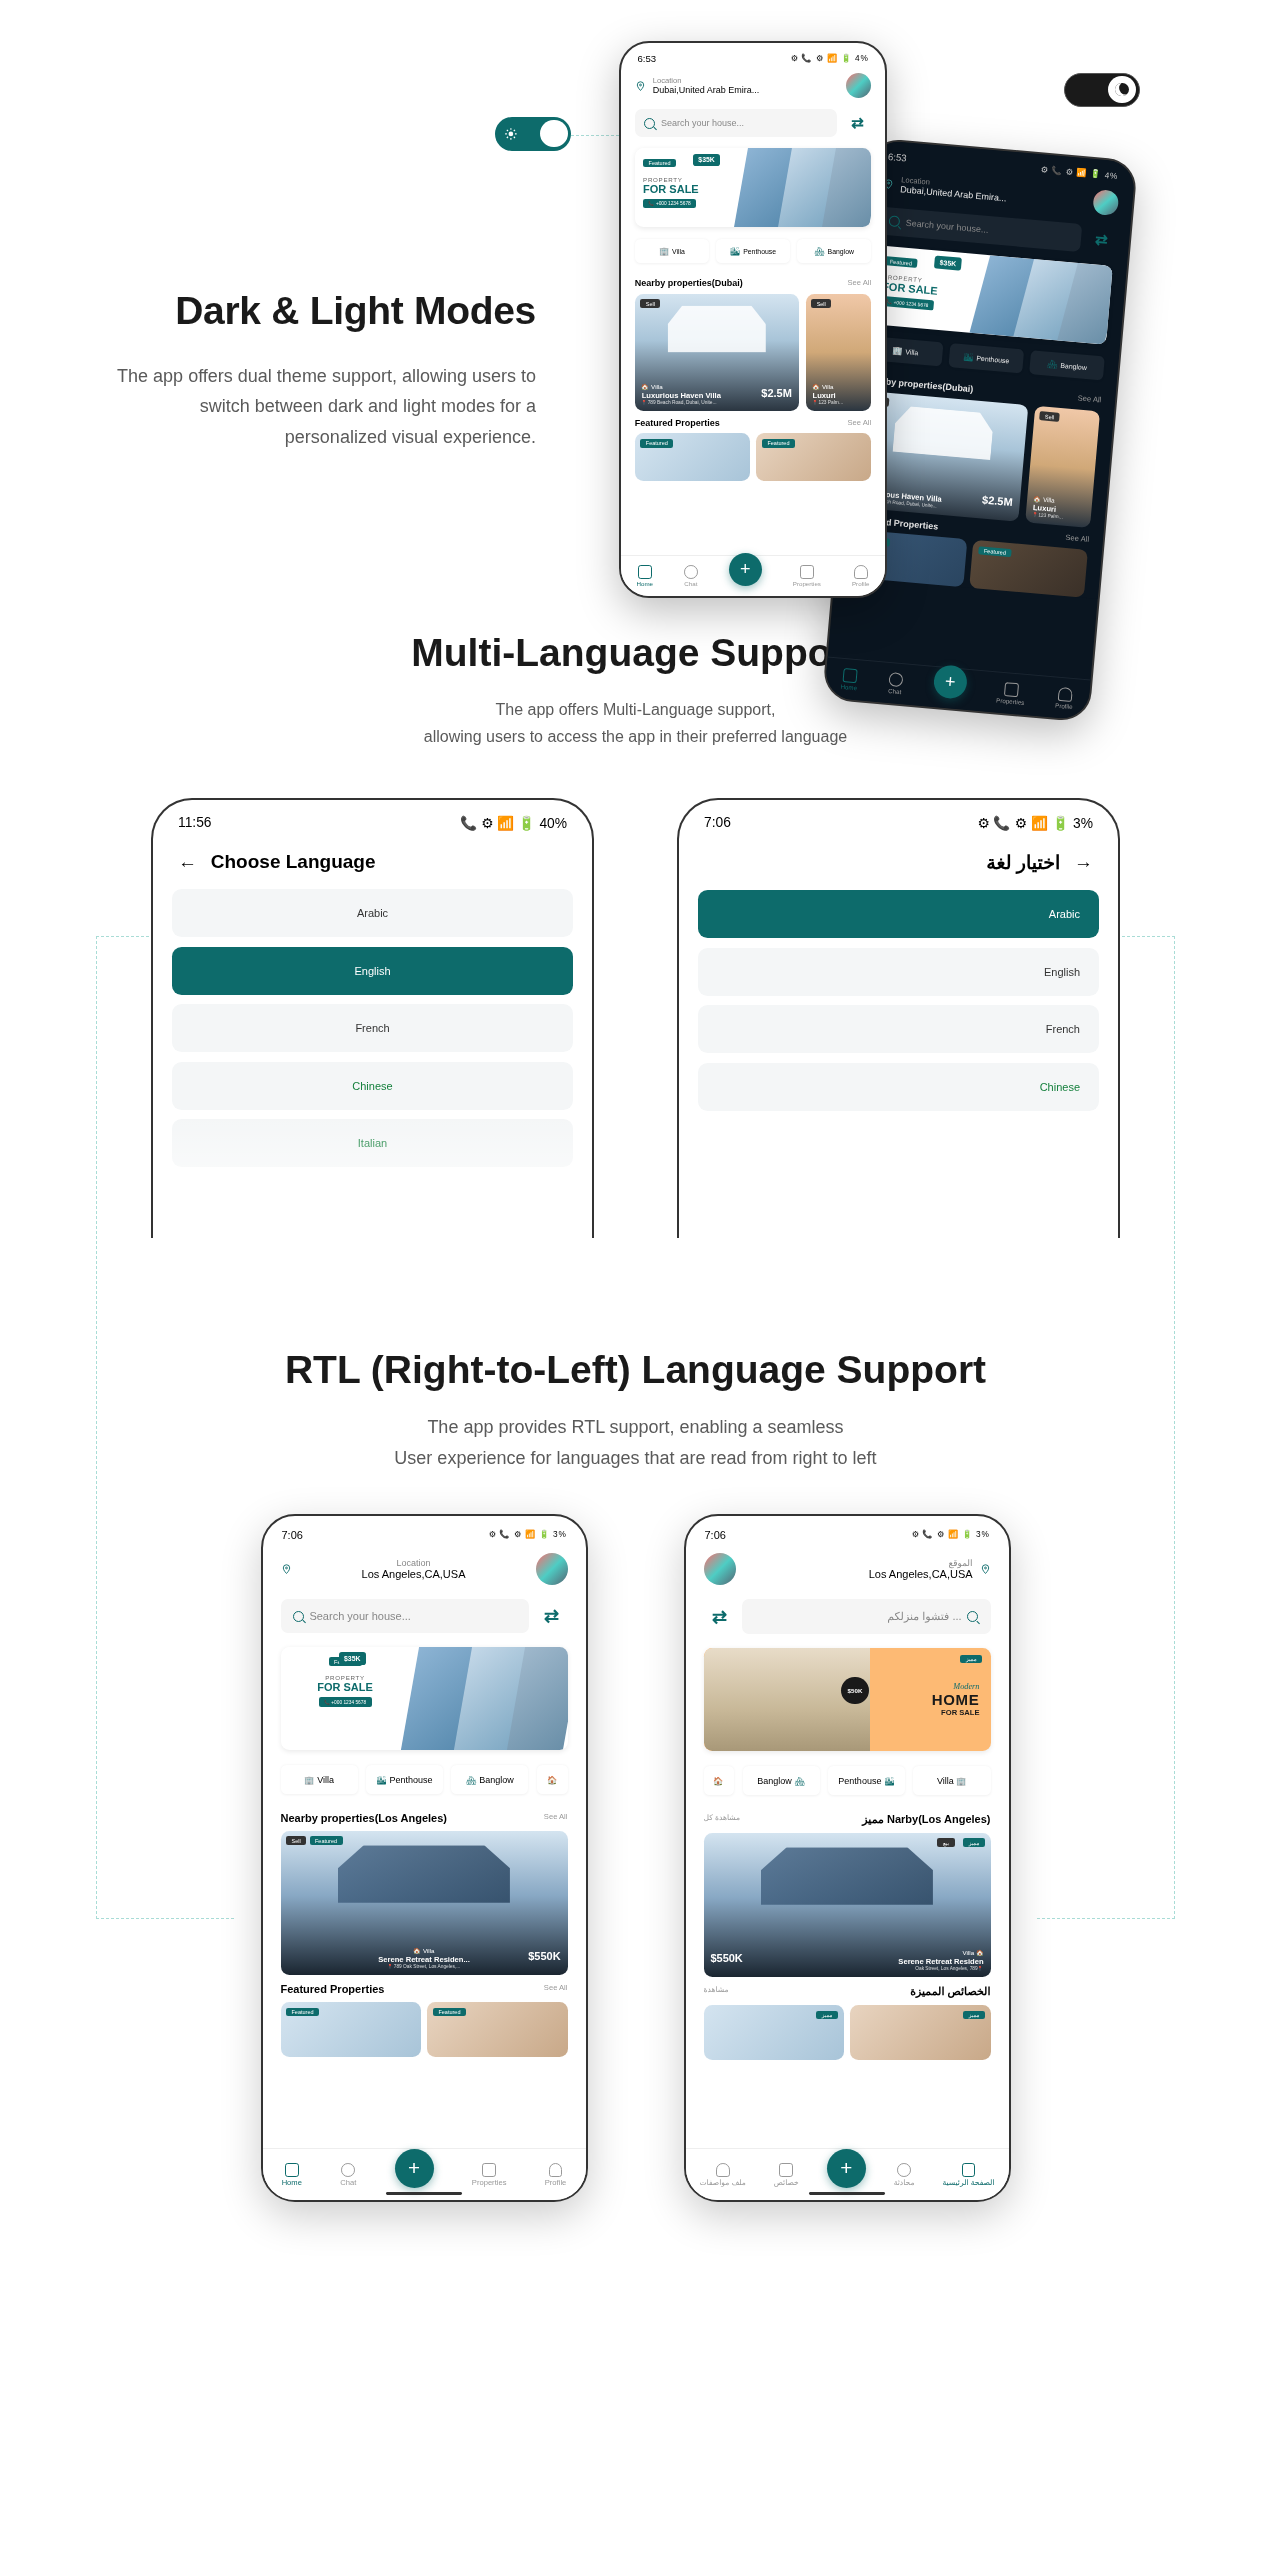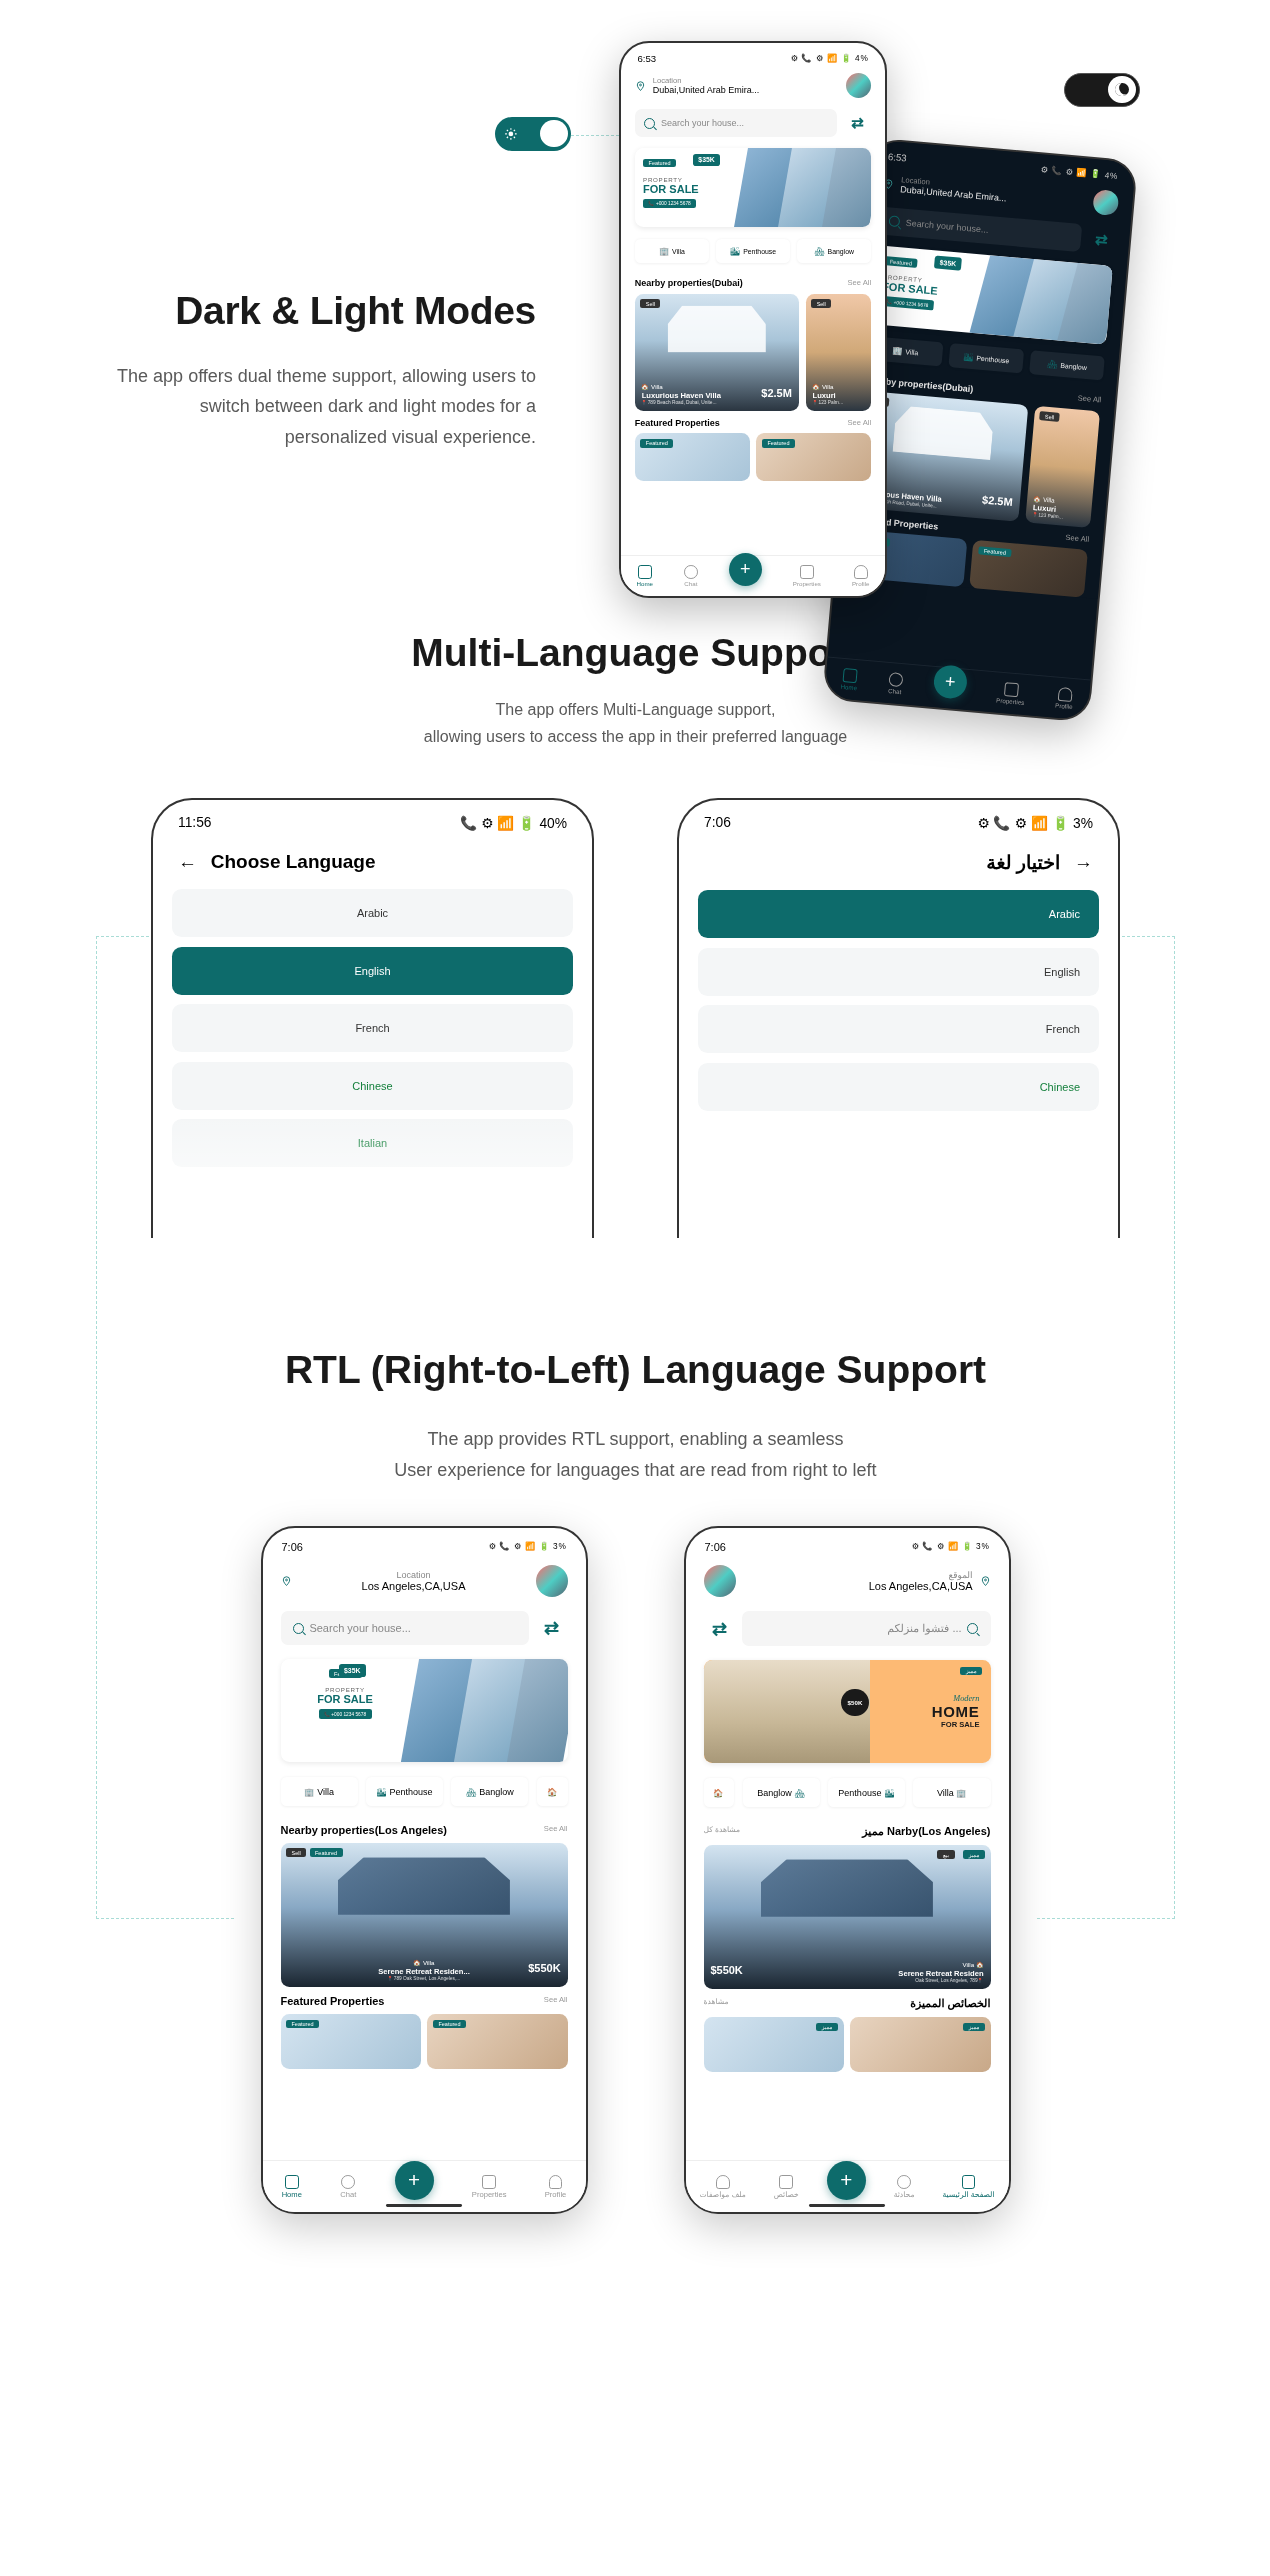--- a/index.html
+++ b/index.html
@@ -104,21 +104,21 @@
 .back-arrow { font-size: 19px; font-weight: bold; }
 .lang-list { padding: 0 19px; display: flex; flex-direction: column; gap: 9.6px; }
 .lang-item { padding: 18px 19px; border-radius: 9.6px; font-size: 11px; background: #f4f6f7; color: #333; }
 .lang-item.selected { background: #0d6b6b; color: #fff; font-weight: 500; }
 .lang-item.rtl { text-align: right; }
 .lang-item.faded { color: #15803d; }
 
 
 .section3 { padding: 69px 96px 27.5px; text-align: center; }
 .section3-title { font-size: 39px; font-weight: 700; color: #1a1a1a; }
-.section3-desc { font-size: 18px; color: #5a5a5a; line-height: 1.7; margin-top: 32px; }
+.section3-desc { font-size: 18px; color: #5a5a5a; line-height: 1.7; margin-top: 20px; }
 
 .rtl-phones { display: flex; justify-content: center; gap: 96px; margin-top: 41px; }
 .rtl-phone { width: 327px; height: 688px; border: 2.1px solid #333; border-radius: 34px; background: #fff; overflow: hidden; position: relative; box-shadow: 0 13.8px 41px rgba(0,0,0,0.2); }
 .rtl-phone .status-bar { padding: 12.4px 19px 6.9px; font-size: 11px; }
 .rtl-phone .loc-row { padding: 5.5px 18px; }
 .rtl-phone .loc-label { font-size: 9px; }
 .rtl-phone .loc-value { font-size: 11px; }
 .rtl-phone .avatar { width: 32px; height: 32px; }
 .rtl-phone .search-row { padding: 8.3px 18px; }
 .rtl-phone .search-box { padding: 11px 12.4px; font-size: 11px; }

